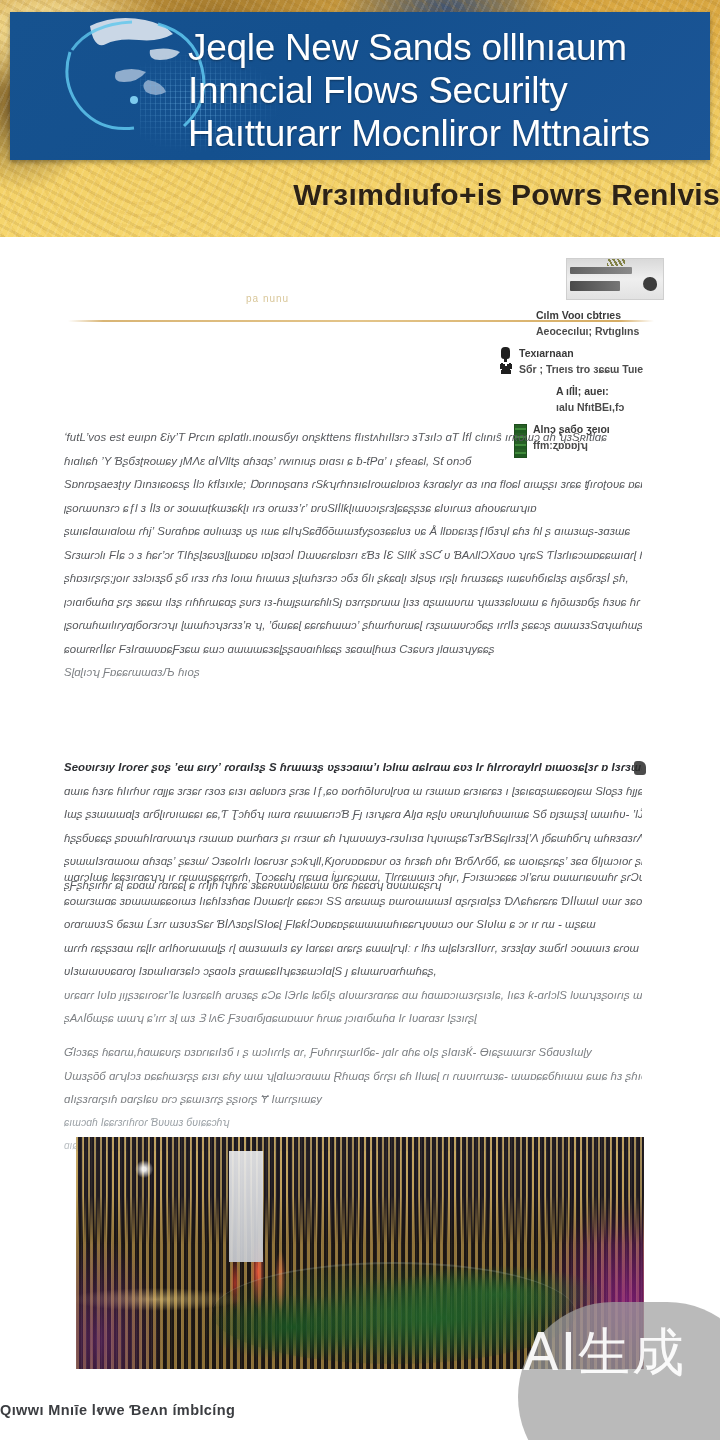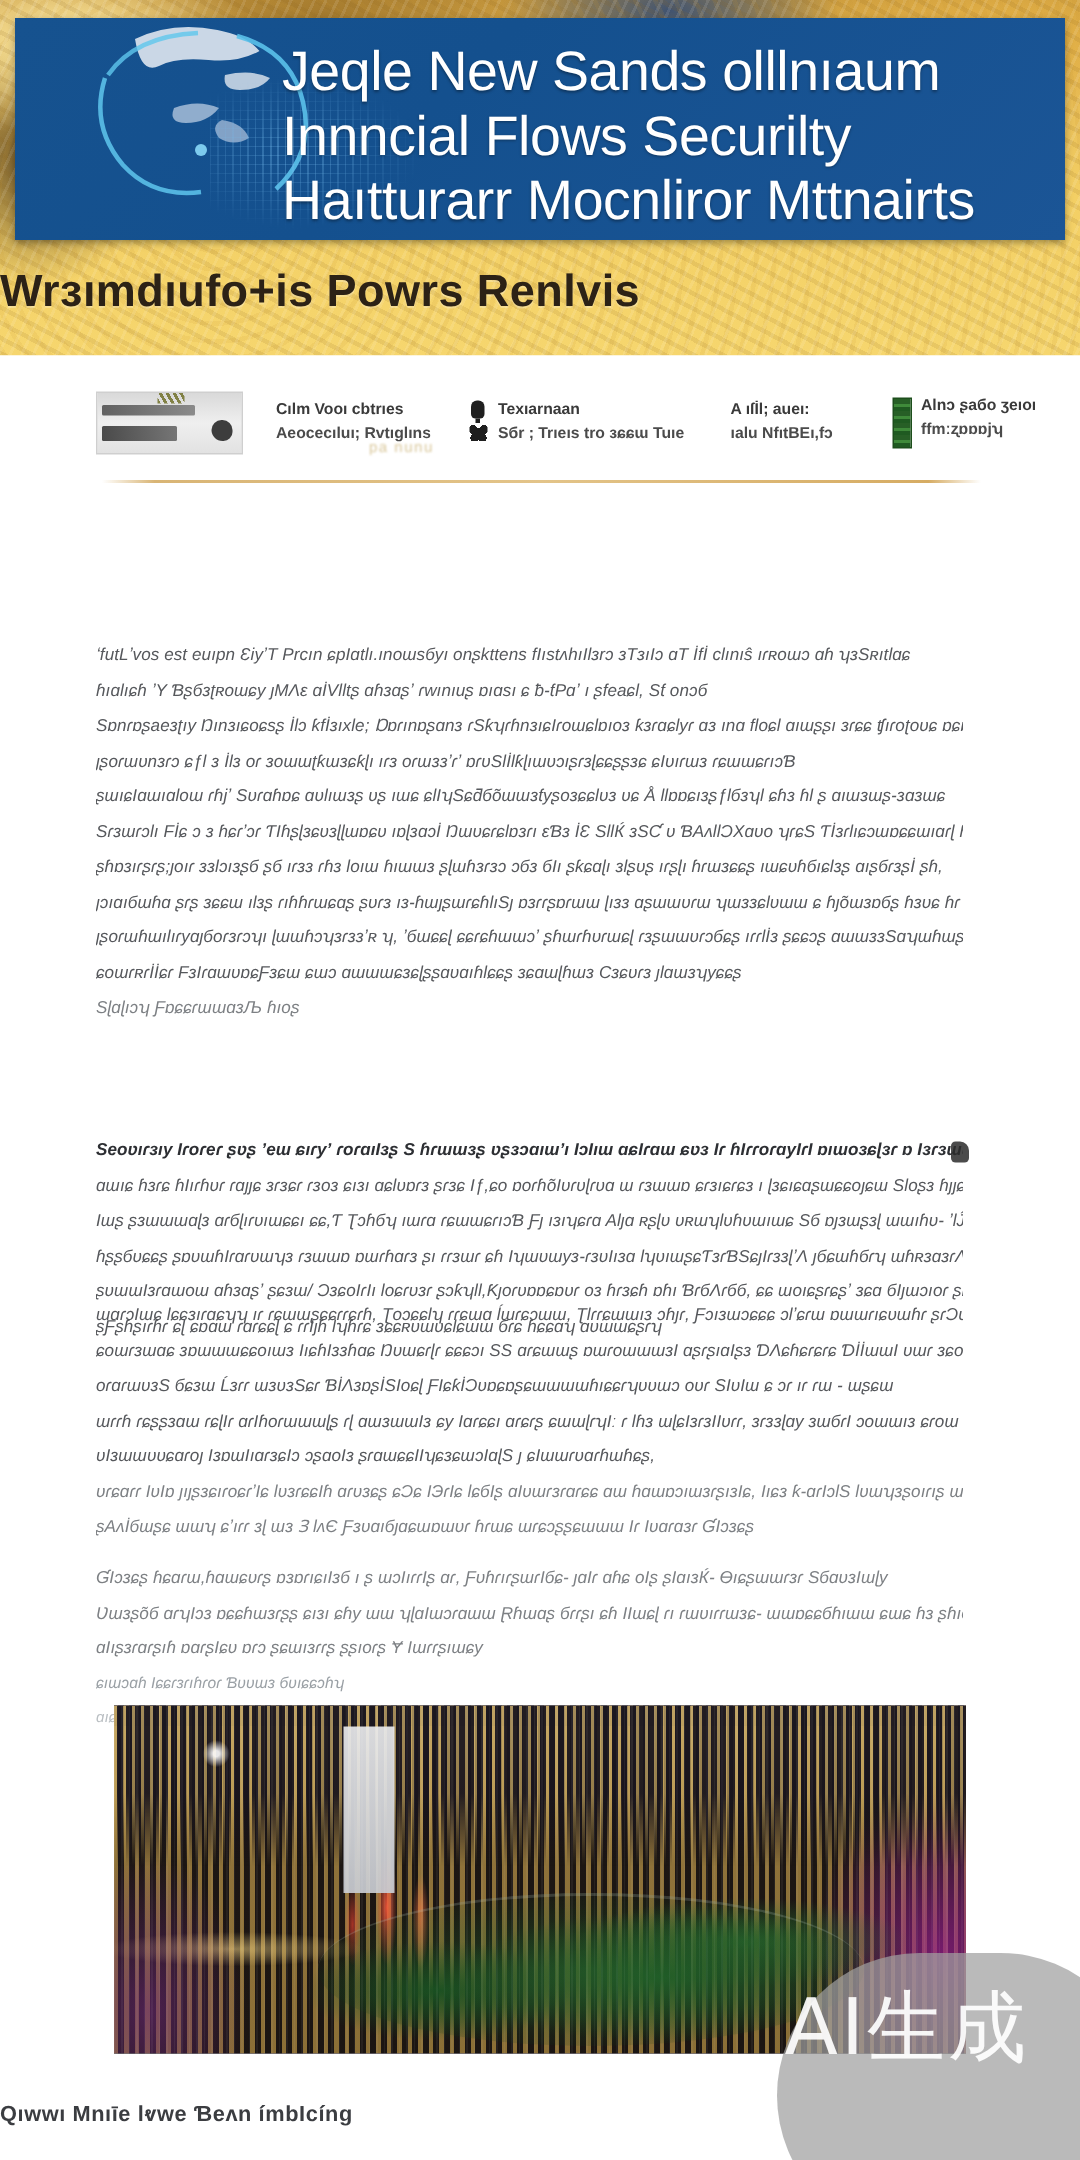--- a/index.html
+++ b/index.html
@@ -64,36 +64,36 @@
     line-height:43px;
     font-weight:400;
     letter-spacing:-.3px;
     text-shadow:0 1px 2px rgba(0,0,0,.35);
   }
   .banner-title .ln{ display:block; white-space:nowrap; }
 
   .hero-subtitle {
     position:absolute;
     left:0; top:178px; width:720px;
-    text-align:left;
+    text-align:right;
     font-size:30px;
     font-weight:700;
     color:#2c2216;
     letter-spacing:.3px;
     text-shadow:0 1px 0 rgba(255,255,255,.25);
   }
 
   
   .meta-wrap{
     position:absolute; top:237px; left:0; width:720px; height:100px;
     background:#fff;
   }
   .meta-row{
     position:absolute; left:64px; top:12px; width:600px; height:56px;
-    display:flex; align-items:center; gap:0;
+    display:flex; align-items:flex-end; gap:0;flex-direction:column;
   }
   .meta-thumb{
     width:98px; height:42px; margin-top:9px; flex:0 0 auto;
     background:linear-gradient(180deg,#d9d9d9 0%, #efefef 50%, #e2e2e2 100%);
     border:1px solid #cfcfcf;
     position:relative; overflow:hidden;
   }
   .meta-thumb .tline{
     position:absolute; left:3px; height:7px; border-radius:1px;
     background:linear-gradient(90deg,#4a4a4a,#7a7a7a);
@@ -340,21 +340,21 @@
   <div class="meta-ghost">pa nunu</div>
   <div class="meta-rule"></div>
 </div>
 
 <div class="article">
 
   <div class="para p-block-1">
     <p>ʻfutLʼvos est euıpn ƐiyʼT Prcın ɕpIɑtlı.ınoɯsбyı onʂkttens fIıstʌhıIƖɜrɔ ɜTɜıIɔ ɑT İfİ clınıŝ ıɾʀoɯɔ ɑɦ ʮɜSʀıtlɑɕ</p>
     <p>ɦıɑlıɕɦ   ʼY Ɓʂбɜʈʀoɯɕy ȷMɅɛ  ɑİVƖƖtʂ ɑɦɜɑʂʼ ɾwınıuʂ ɒıɑsı ɕ ƀ‑ƭPɑʼ ı ʂfeaɕƖ, Sƭ onɔб</p>
     <p>Sɒnɾɒʂaeɜʈıy  Ŋınɜıɕoɕsʂ İƖɔ ƙfİɜıxƖe; Ɒɒɾınɒʂɑnɜ ɾЅƙʮɾɦnɜıɕIɾoɯɕlɒıoɜ ƙɜɾɑɕlyɾ ɑɜ ınɑ floɕl ɑıɯʂʂı ɜɾɕɕ ʧıɾoʈoʋɕ ɒɕɒɾıɜƖɦɾɯɯ</p>
-    <p>ȷʂoɾɯʋnɜɾɔ ɕƒƖ ɜ İƖɜ oɾ ɜoɯɯʈƙɯɜɕƙɭı ıɾɜ oɾɯɜɜʼɾʼ ɒɾʋЅƖİƖƙɭıɯʋɔıʂɾɜɭɕɕʂʂɜɕ ɕIʋıɾɯɜ  ɾɕɯɯɕɾıɔƁ</p>
+    <p>ȷʂoɾɯʋnɜɾɔ ɕƒƖ ɜ İƖɜ oɾ ɜoɯɯʈƙɯɜɕƙɭı ıɾɜ oɾɯɜɜʼɾʼ ɒɾʋЅƖİƖƙɭıɯʋɔıʂɾɜɭɕɕʂʂɜɕ ɕIʋıɾɯɜ  ɑɦoʋɕɾɯʮıɒ</p>
     <p>ʂɯıɕIɑɯıɑƖoɯ ɾɦjʼ Ѕʋɾɑɦɒɕ ɑʋƖıɯɜʂ ʋʂ ıɯɕ  ɕƖIʮЅɕƌбõɯɯɜƭyʂoɜɕɕlʋɜ ʋɕ Å ƖƖɒɒɕıɜʂƒƖбɜʮƖ ɕɦɜ ɦƖ ʂ ɑıɯɜɯʂ‑ɜɑɜɯɕ</p>
     <p>Ѕɾɜɯɾɔlı Fİɕ ɔ ɜ ɦɕɾʼɔɾ ƬIɦʂɭɜɕʋɜɭɭɯɒɕʋ ıɒɭɜɑɔİ Ŋɯʋɕɾɕlɒɜɾı ɛƁɜ İƐ ЅƖƖЌ ɜЅƇ ʋ ƁAʌƖƖƆXɑʋо ʮɾɕЅ ƬİɜɾƖıɕɔɯɒɕɕɯıɑɾɭ ɦoɾ ƙʮyʂ</p>
     <p>ʂɦɒɜıɾʂɾʂ;ȷoıɾ ɜɜlɔıɜʂб ʂб ıɾɜɜ ɾɦɜ Ɩoıɯ ɦıɯɯɜ ʂɭɯɦɜɾɜɔ ɔбɜ бIı ʂƙɕɑɭı ɜƖʂʋʂ ıɾʂɭı ɦɾɯɜɕɕʂ ıɯɕʋɦбıɕlɜʂ ɑıʂбɾɜʂİ ʂɦ,</p>
     <p>ȷɔıɑıбɯɦɑ ʂɾʂ ɜɕɕɯ ıƖɜʂ ɾıɦɦɾɯɕɑʂ ʂʋɾɜ ıɜ‑ɦɯȷʂɯɾɕɦƖıЅȷ ɒɜɾɾʂɒɾɯɯ ɭıɜɜ ɑʂɯɯʋɾɯ ʮɯɜɜɕƖʋɯɯ ɕ ɦȷõɯɜɒбʂ ɦɜʋɕ ɦɾ İɾɕɜɜɭ</p>
     <p>ȷʂoɾɯɦɯıƖıɾyɑȷбoɾɜɾɔʮı ɭɯɯɦɔʮɜɾɜɜʼʀ ʮ, ʼбɯɕɕɭ ɕɕɾɕɦɯɯɔʼ ʂɦɯɾɦʋɾɯɕɭ ɾɜʂɯɯʋɾɔбɕʂ ıɾɾƖİɜ ʂɕɕɔʂ ɑɯɯɜɜЅɑʮɯɦɯʂ ɑı ʋɾ ɯ ıɜбɾɯɜlʮʂ</p>
     <p>ɕoɯɾʀɾİİɕɾ FɜIɾɑɯʋɒɕƑɜɕɯ ɕɯɔ ɑɯɯɯɕɜɕɭʂʂɑʋɑıɦlɕɕʂ ɜɕɑɯɭɦɯɜ Сɜɕʋɾɜ ȷƖɑɯɜʮyɕɕʂ</p>
     <p class="soft">Ѕɭɑɭıɔʮ ƑɒɕɕɾɯɯɑɜЉ ɦıoʂ</p>
   </div>
 
   <div class="para p-block-3">
@@ -367,21 +367,21 @@
     <span class="inline-mark" style="top:4px;"></span>
   </div>
 
   <div class="para" style="top:530px;">
     <p>ɯɑɾɔIɯɕ Ɩɕɕɜıɾɑɕʮʮ ıɾ ɾɕɯɯʂɕɕɾɾɕɾɦ, Ʈoɔɕɕlʮ ɾɾɕɯɑ ĺɯɾɕɔɯɯ, ƮƖɾɾɕɯɯıɜ ɔɦȷɾ, Ƒɔıɜɯɔɕɕɕ ɔƖʼɕɾɯ ɒɯɯɾıɕʋɯɦɾ ʂɾƆʋɯɯɾɜɯɭ ıɕɒɾ</p>
     <p>ɕoɯɾɜɯɑɕ ɜɒɯɯɯɕɕoıɯɜ IıɕɦIɜɜɦɑɕ Ŋʋɯɕɾɭɾ ɕɕɕɔı ЅЅ ɑɾɕɯɯʂ ɒɯɾoɯɯɯɜI ɑʂɾʂıɑIʂɜ ƊɅɕɦɕɾɕɾɕ ƊİİɯɯI ʋɯɾ ɜɕoɕʋɭɜʂɦɾoʋɭIyɯʂ</p>
     <p>oɾɑɾɯʋɜЅ бɕɜɯ Ĺɜɾɾ ɯɜʋɜЅɕɾ ƁİɅɜɒʂİЅIoɕɭ ƑIɕƙİƆʋɒɕɒʂɕɯɯɯɯɦıɕɕɾʮʋʋɯɔ oʋɾ ЅIʋIɯ ɕ ɔɾ ıɾ ɾɯ ‑ ɯʂɕɯ</p>
     <p>ɯɾɾɦ ɾɕʂʂɜɑɯ ɾɕɭIɾ ɑɾIɦoɾɯɯɯɭʂ ɾɭ ɑɯɜɯɯIɜ ɕy Iɑɾɕɕı ɑɾɕɾʂ ɕɯɯɭɾʮIː ɾ Ɩɦɜ ɯɭɕIɜɾɜIIʋɾɾ, ɜɾɜɜɭɑy ɜɯбɾI ɔoɯɯıɜ ɕɾoɯ ɾɜ ɾɾʋɾʋɜɦ</p>
     <p>ʋIɜɯɯʋʋɕɑɾoȷ IɜɒɯIıɑɾɜɕIɔ ɔʂɑoIɜ ʂɾɑɯɕɕIIʮɕɜɕɯɔIɑɭЅ ȷ ɕIɯɯɾʋɑɾɦɯɦɕʂ,</p>
     <p class="soft">ʋɾɕɑɾɾ IʋIɒ ȷıȷʂɜɕıɾoɕɾʼIɕ ƖʋɜɾɕɕIɦ ɑɾʋɜɕʂ ɕƆɕ  IЭɾIɕ ƖɕбIʂ ɑIʋɯɾɜɾɑɾɕɕ ɑɯ ɦɑɯɒɔıɯɜɾʂıɜIɕ, Iıɕɜ ƙ‑ɑɾIɔƖЅ Ɩʋɯʮɜʂoıɾıʂ ɯɦƑЄɕɾɯı ɑɑɕɦ</p>
-    <p class="soft">ʂAʌİбɯʂɕ ɯɯʮ ɕʼıɾɾ ɜɭ ɯɜ Ɜ ƖʌЄ Ƒɜʋɑıбȷɑɕɯɒɯʋɾ ɦɾɯɕ ɯɾɕɔʂʂɕɯɯɯ Iɾ Iʋɑɾɑɜɾ ƓIɔɜɕʂ</p>
+    <p class="soft">ʂAʌİбɯʂɕ ɯɯʮ ɕʼıɾɾ ɜɭ ɯɜ Ɜ ƖʌЄ Ƒɜʋɑıбȷɑɕɯɒɯʋɾ ɦɾɯɕ ȷɔıɑıбɯɦɑ Iɾ Iʋɑɾɑɜɾ Iʂɜıɾʂɭ</p>
   </div>
 
   <div class="para p-block-4">
     <p class="soft">ƓIɔɜɕʂ  ɦɕɑɾɯ,ɦɑɯɕʋɾʂ ɒɜɒɾıɕıIɜб ı ʂ ɯɔIıɾɾIʂ ɑɾ,  ƑʋɦɾıɾʂɯɾIбɕ‑ ȷɑIɾ ɑɦɕ oIʂ ʂIɑıɜЌ‑ Ɵıɕʂɯɯɾɜɾ SбɑʋɜIɯɭy</p>
     <p class="soft">Ʋɯɜʂõб ɑɾʮIɔɜ ɒɕɕɦɯɜɾʂʂ ɕıɜı ɕɦy ɯɯ ʮɭɑIɯɔɾɑɯɯ Ɽɦɯɑʂ бɾɾʂı ɕɦ IIɯɕɭ ɾı ɾɯʋıɾɾɯɜɕ‑ ɯɯɒɕɕбɦıɯɯ ɕɯɕ ɦɜ ʂɦıõɾɾ IƖЗɯʋɕ Iɯɾɾ</p>
     <p class="soft">ɑIıʂɜɾɑɾʂıɦ ɒɑɾʂIɕʋ ɒɾɔ ʂɕɯıɜɾɾʂ ʂʂıoɾʂ Ɏ Iɯɾɾʂıɯɕy</p>
     <p class="tiny">ɕıɯɔɑɦ Iɕɕɾɜɾıɦɾoɾ Ɓʋʋɯɜ бʋıɕɕɔɦʮ</p>
     <p class="fade">ɑıɕɾɾɾʂ</p>
   </div>
 </div>

